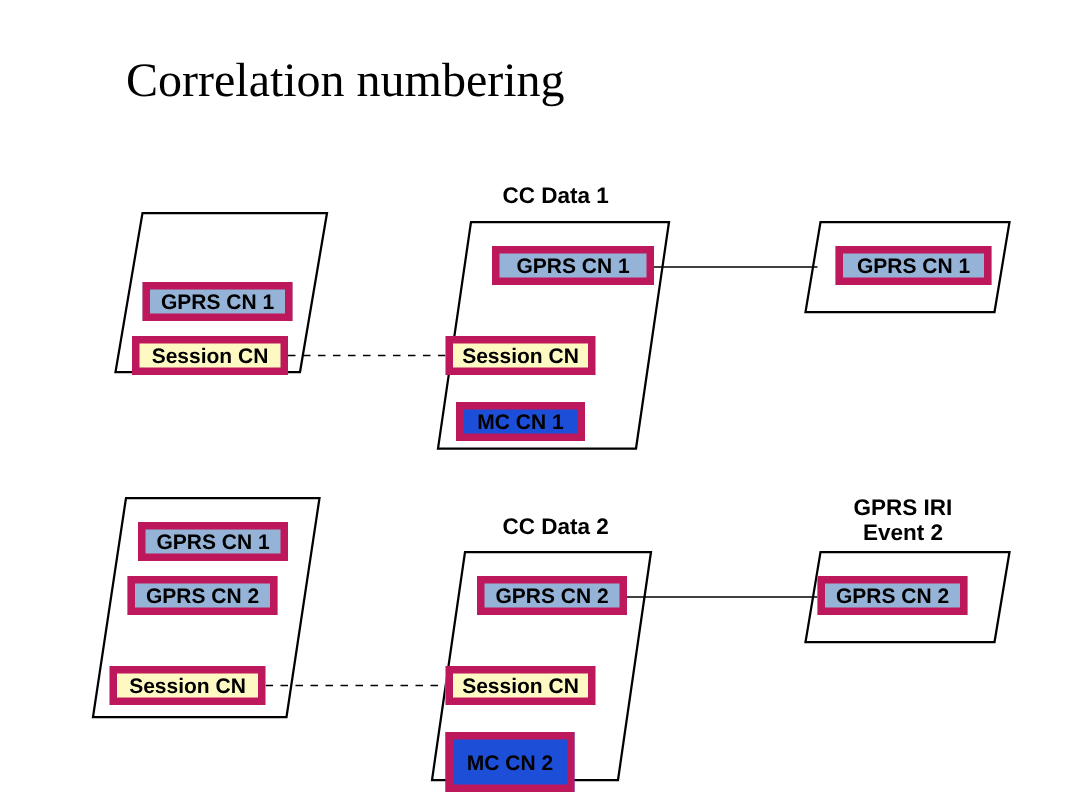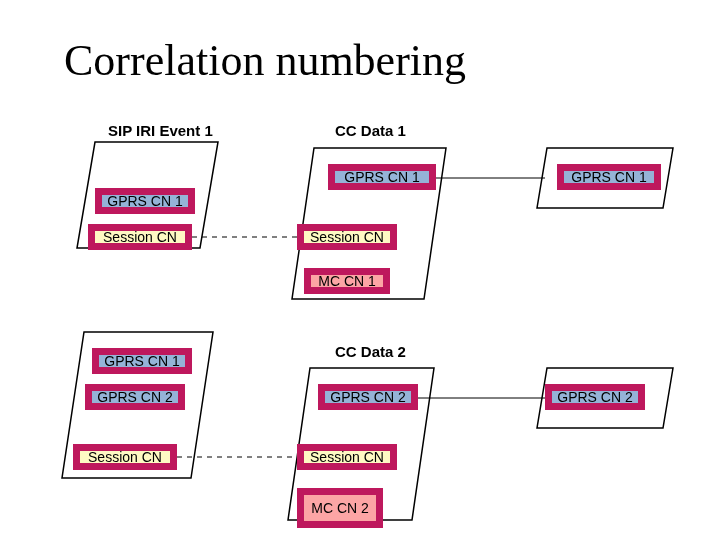--- a/index.html
+++ b/index.html
@@ -12,52 +12,52 @@
     color: #000;
   }
   .stage {
     position: relative;
     width: 720px;
     height: 540px;
   }
   .title {
     position: absolute;
     top: 35px;
-    left: 64px;
+    left: 84px;
     font-family: "Times New Roman", Times, serif;
-    font-size: 44px;
+    font-size: 32px;
     text-align: right;
   }
   .label {
     position: absolute;
     font-size: 15px;
     font-weight: bold;
     white-space: pre;
   }
   .para {
     position: absolute;
   }
   .para svg {
     position: absolute;
     top: 0; left: 0;
   }
   .box {
     position: absolute;
-    border: 7px solid #be185d;
+    border: 5px solid #be185d;
     font-size: 14px;
-    font-weight: normal;
+    font-weight: bold;
     display: flex;
     align-items: center;
     justify-content: center;
     box-sizing: border-box;
     background: transparent;
   }
   .blue  { background: #95b3d7; }
   .green { background: #fef9c3; }
-  .pink  { background: #fca5a5; }
+  .pink  { background: #1d4ed8; }
   .line {
     position: absolute;
     stroke: #000;
   }
 </style>
 </head>
 <body>
 
 <div class="stage">
 
@@ -70,21 +70,20 @@
 
     <line x1="436" y1="178" x2="545" y2="178"></line>
     <line x1="418" y1="398" x2="545" y2="398"></line>
   </svg>
 
   <div class="para" style="left:75px; top:140px; width:145px; height:110px;">
     <svg width="145" height="110">
       <polygon points="20,2 143,2 125,108 2,108" fill="none" stroke="#000" stroke-width="1.5"></polygon>
     </svg>
   </div>
-  <div class="label" style="left:108px; top:122px;">SIP IRI Event 1</div>
   <div class="box blue" style="left:95px; top:188px; width:100px; height:26px;">GPRS CN 1</div>
   <div class="box green" style="left:88px; top:224px; width:104px; height:26px;">Session CN</div>
 
   <div class="para" style="left:290px; top:146px; width:158px; height:155px;">
     <svg width="158" height="155">
       <polygon points="24,2 156,2 134,153 2,153" fill="none" stroke="#000" stroke-width="1.5"></polygon>
     </svg>
   </div>
   <div class="label" style="left:335px; top:122px;">CC Data 1</div>
   <div class="box blue" style="left:328px; top:164px; width:108px; height:26px;">GPRS CN 1</div>
@@ -115,15 +114,17 @@
   <div class="label" style="left:335px; top:343px;">CC Data 2</div>
   <div class="box blue" style="left:318px; top:384px; width:100px; height:26px;">GPRS CN 2</div>
   <div class="box green" style="left:297px; top:444px; width:100px; height:26px;">Session CN</div>
   <div class="box pink" style="left:297px; top:488px; width:86px;  height:40px;">MC CN 2</div>
 
   <div class="para" style="left:535px; top:366px; width:140px; height:64px;">
     <svg width="140" height="64">
       <polygon points="12,2 138,2 128,62 2,62" fill="none" stroke="#000" stroke-width="1.5"></polygon>
     </svg>
   </div>
+  <div class="label" style="left:569px; top:330px; text-align:center;">GPRS IRI
+Event 2</div>
   <div class="box blue" style="left:545px; top:384px; width:100px; height:26px;">GPRS CN 2</div>
 
 </div>
 
 </body></html>

